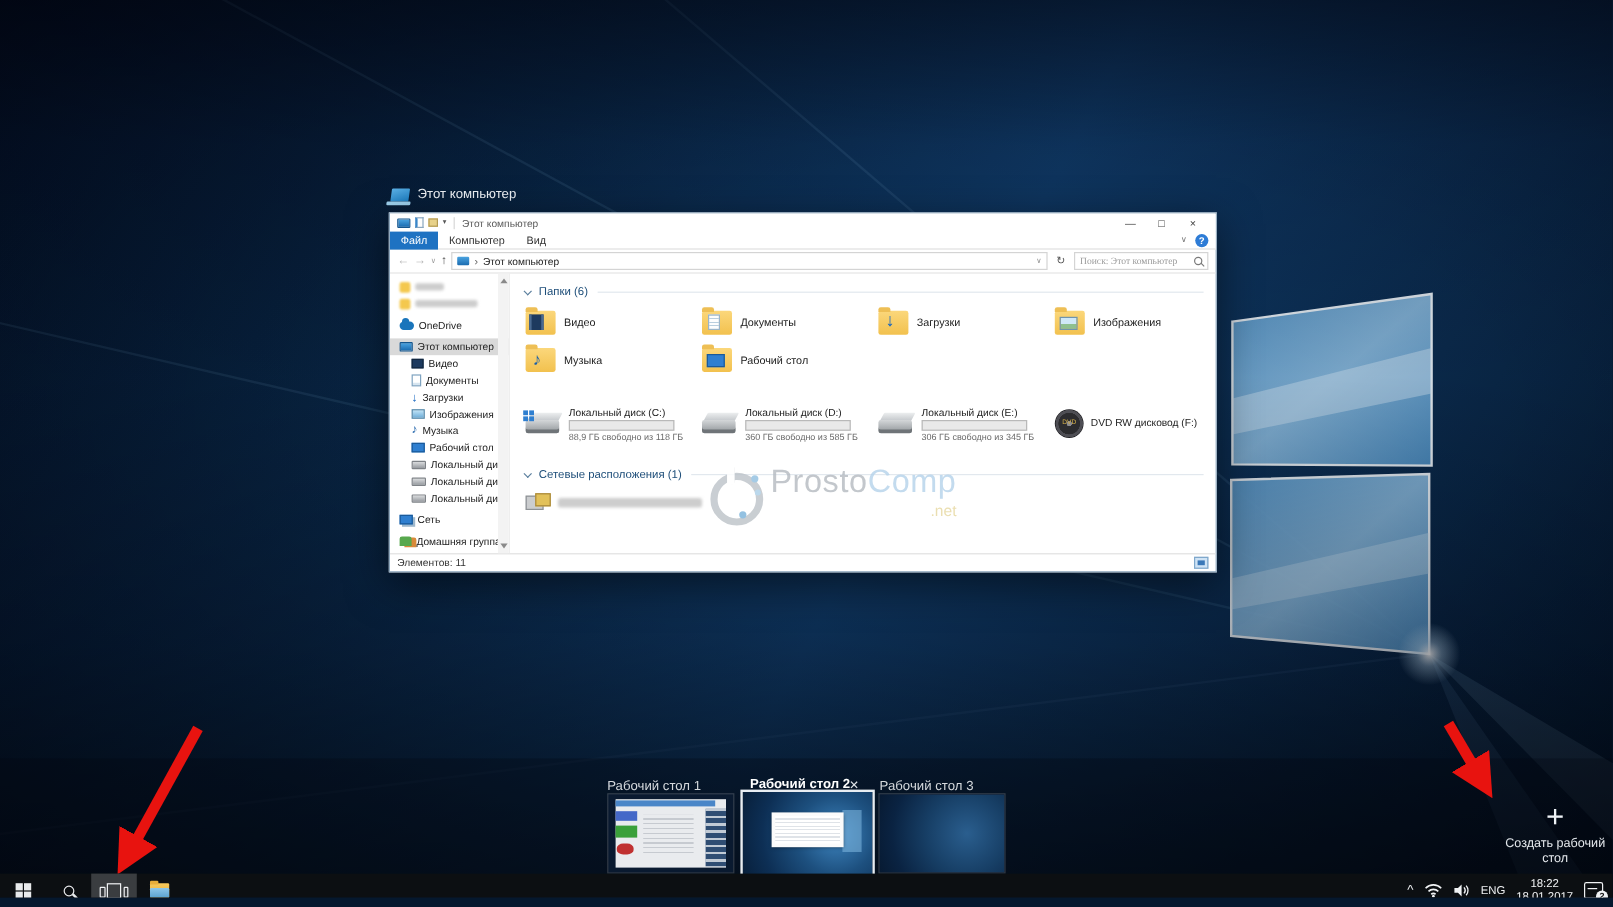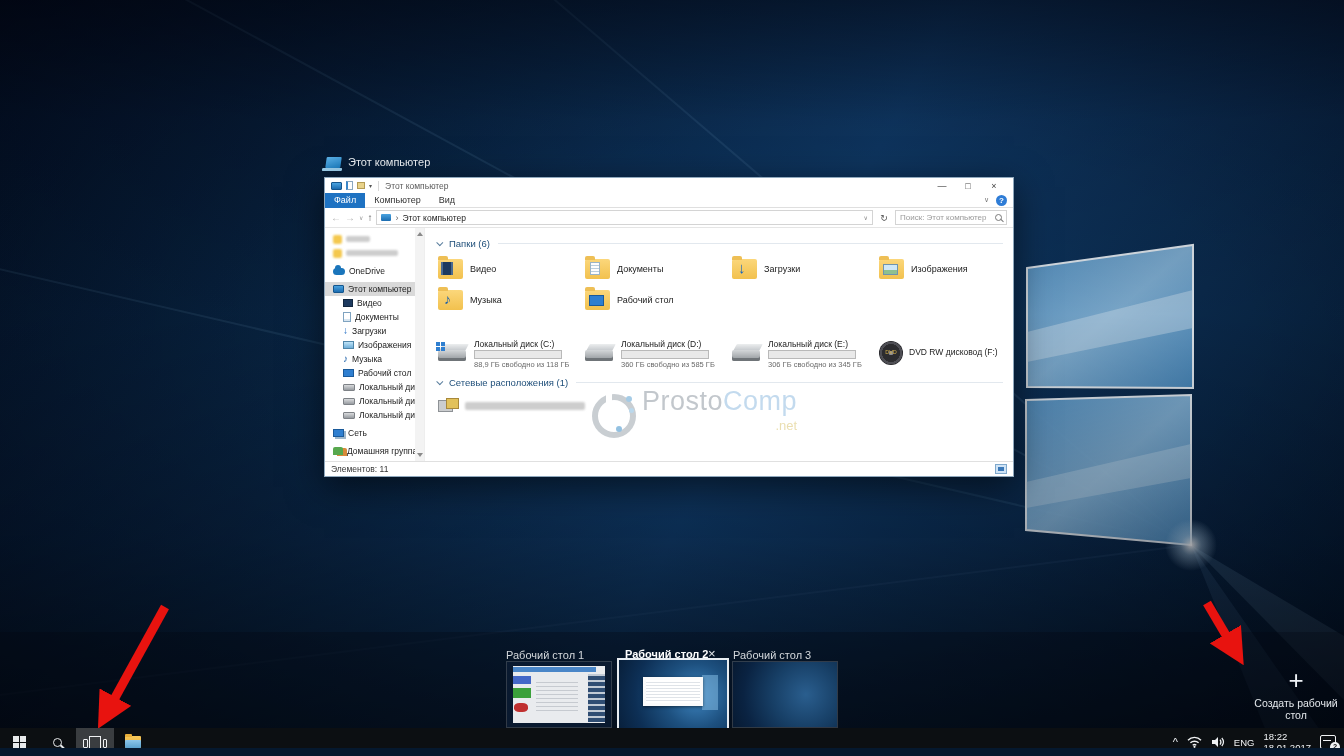--- a/index.html
+++ b/index.html
@@ -53,21 +53,21 @@
   .navg { font-size:10px; color:#b3b3b3; } .navg.up { color:#4a4a4a; }
   .histd { font-size:6px; color:#999; }
   .abox { flex:1; height:15px; border:1px solid #d4d4d4; display:flex; align-items:center; gap:4px; padding:0 4px; }
   .crumb-ico { width:10px; height:7px; background:linear-gradient(#4aa3e0,#1b6cb0); border-radius:1px; }
   .crumb-sep { color:#666; font-size:9px; }
   .abox .txt { color:#222; font-size:8.5px; }
   .abox .drop { margin-left:auto; font-size:6px; color:#888; }
   .refr { font-size:9px; color:#555; width:14px; text-align:center; }
   .srch { width:112px; height:15px; border:1px solid #d4d4d4; display:flex; align-items:center; padding:0 4px; }
   .srch input { border:none; outline:none; flex:1; font-size:8px; color:#333; min-width:0;
-                font-family:Liberation Sans, sans-serif; background:transparent; }
+                font-family:Liberation Serif, serif; background:transparent; }
   .srch input::placeholder { color:#9a9a9a; }
   .mag { width:7px; height:7px; border:1.2px solid #7a7a7a; border-radius:50%; position:relative; flex:none; }
   .mag::after { content:''; position:absolute; width:4px; height:1.2px; background:#7a7a7a;
                 transform:rotate(45deg); right:-3px; bottom:-1px; }
 
   .main { flex:1; display:flex; min-height:0; }
   .sbar { width:100px; position:relative; padding:4px 0 0 0; border-right:1px solid #eee; }
   .sbi { display:flex; align-items:center; height:14px; gap:4px; padding-left:8px; white-space:nowrap;
          overflow:hidden; font-size:8.5px; color:#222; }
   .sbi.ind { padding-left:18px; }
@@ -213,21 +213,21 @@
   .expfold { width:16px; height:12px; position:relative; }
   .expfold .back { position:absolute; inset:0; background:linear-gradient(#f7c95c,#e8ae3a); border-radius:1px; }
   .expfold .back::before { content:''; position:absolute; top:-2px; left:0; width:7px; height:3px; background:#e8ae3a; border-radius:1px 1px 0 0; }
   .expfold .front { position:absolute; left:0; bottom:0; width:16px; height:8px;
                     background:linear-gradient(#8ec7ea,#5ba3d0); border-radius:1px; }
   .runline { position:absolute; bottom:1px; left:11px; width:16px; height:2px; background:#6fa8d8; }
 
   .tray { margin-left:auto; display:flex; align-items:center; gap:9px; padding-right:8px; color:#f0f2f4; }
   .tray .chv { font-size:11px; line-height:10px; }
   .lang { font-size:9.5px; }
-  .clock { text-align:left; font-size:9.5px; line-height:11px; }
+  .clock { text-align:center; font-size:9.5px; line-height:11px; }
   .ac { position:relative; width:16px; height:14px; }
   .ac .bubble { position:absolute; inset:0; border:1.3px solid #f0f2f4; border-radius:2px;
                 background-image:linear-gradient(#f0f2f4 0 0); background-size:8px 1px; background-repeat:no-repeat; background-position:2px 4px; }
   .ac .badge { position:absolute; right:-4px; bottom:-3px; width:10px; height:10px; border-radius:50%;
                background:#f0f2f4; color:#111; font-size:7.5px; font-weight:bold; text-align:center; line-height:10px; }
 </style>
 </head>
 <body>
 
 <div id="screen">
@@ -465,21 +465,21 @@
             </span>
           </div>
           <div class="dtile">
             <span class="dvd">
                 <span>DVD</span>
               </span>
             <span class="dvd-name">DVD RW дисковод (F:)</span>
           </div>
         </div>
 
-        <div class="ghdr" style="margin-top:1px">
+        <div class="ghdr" style="margin-top:14px">
           <span class="gchev"></span>
           <span>Сетевые расположения (1)</span>
         </div>
         <div class="netrow">
           <span class="netpc"></span>
           <span class="blb" style="width:120px;height:8px"></span>
         </div>
 
         <div class="watermark">
           <span class="pwr">

